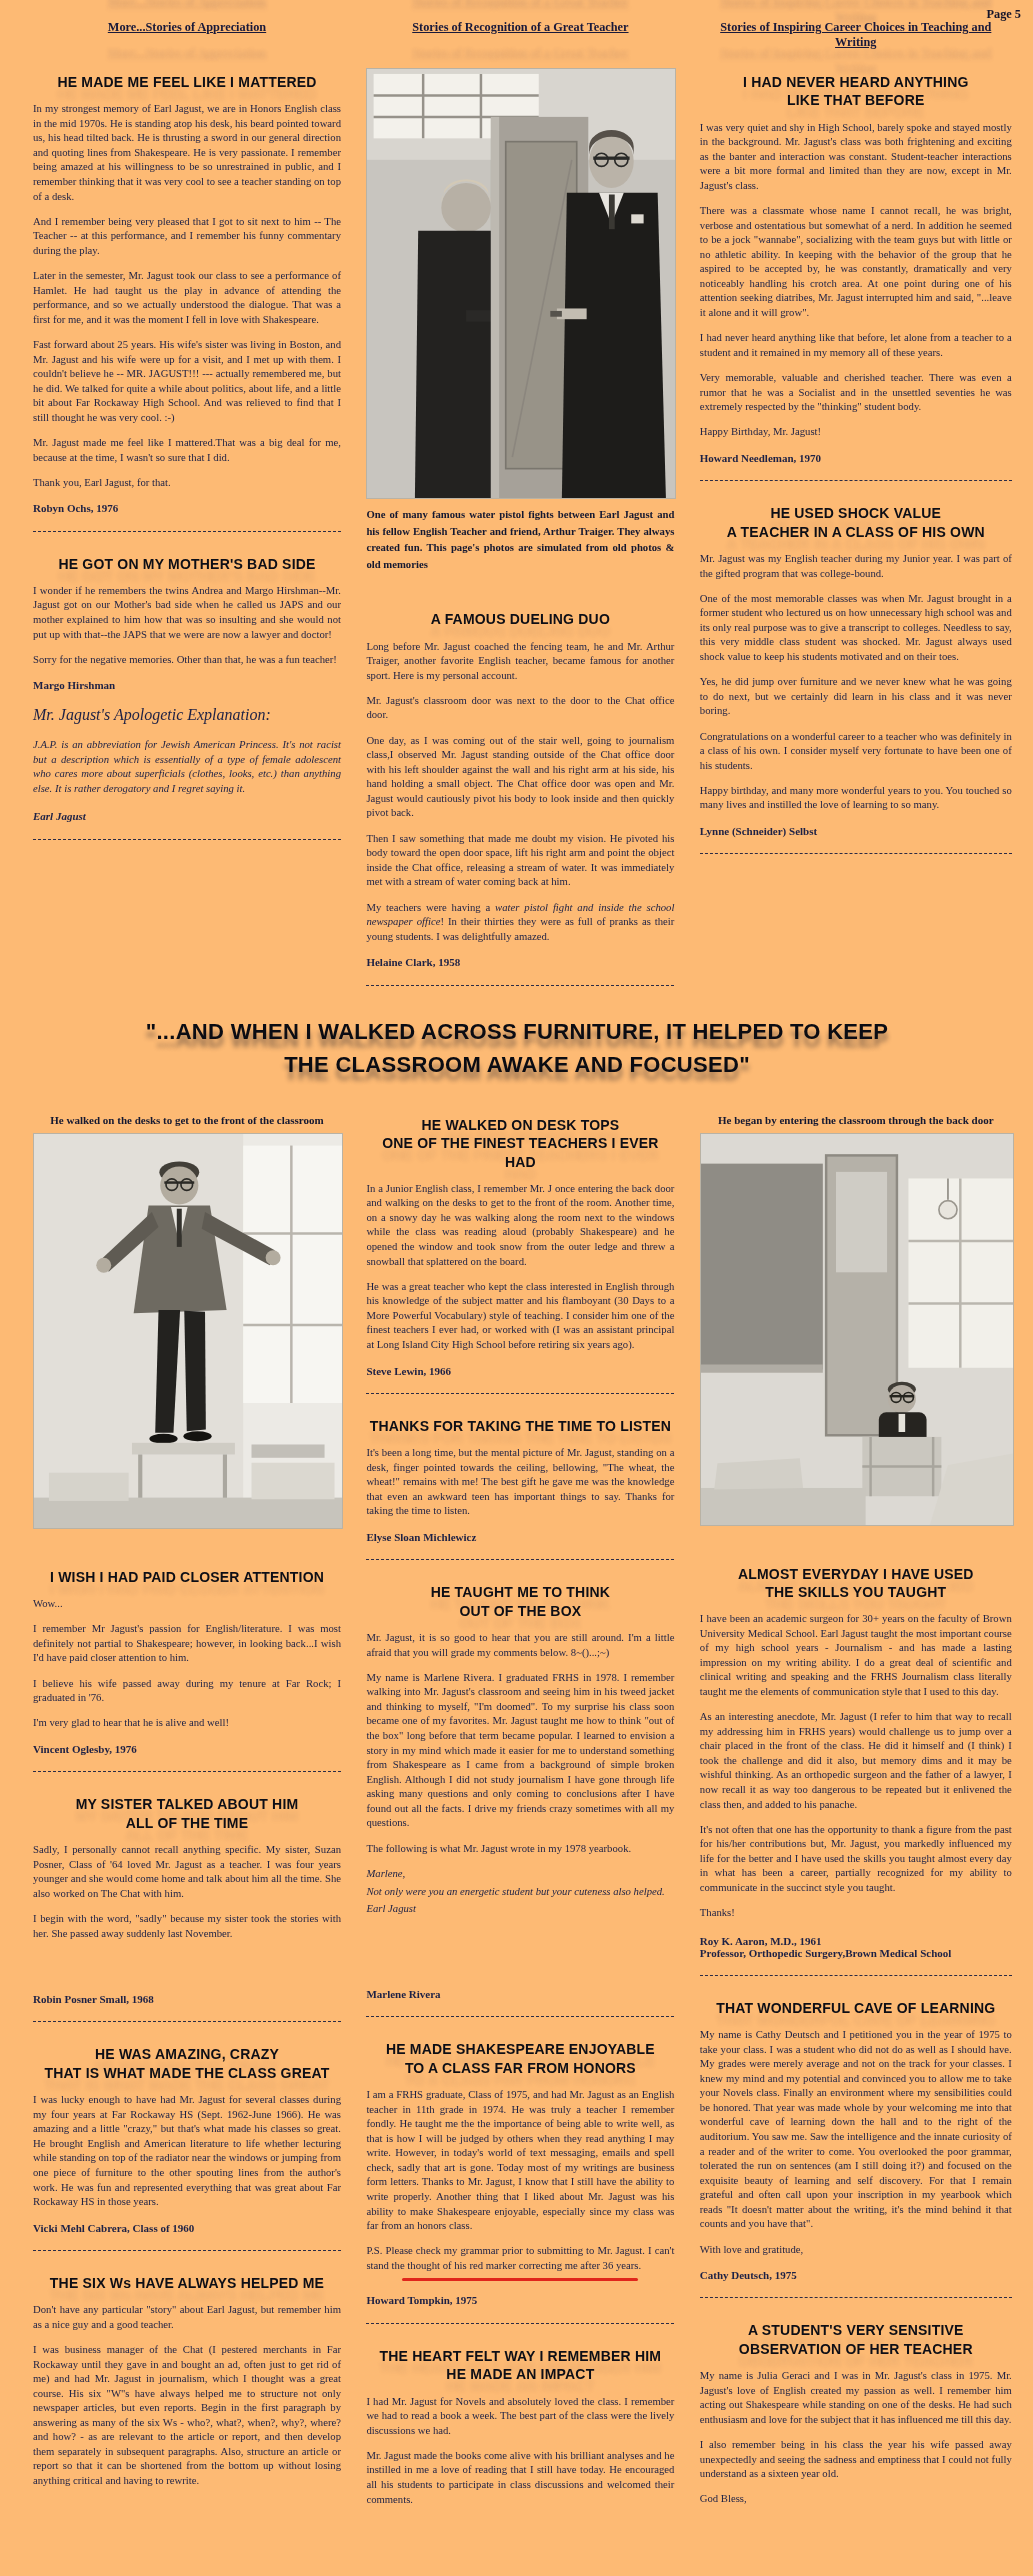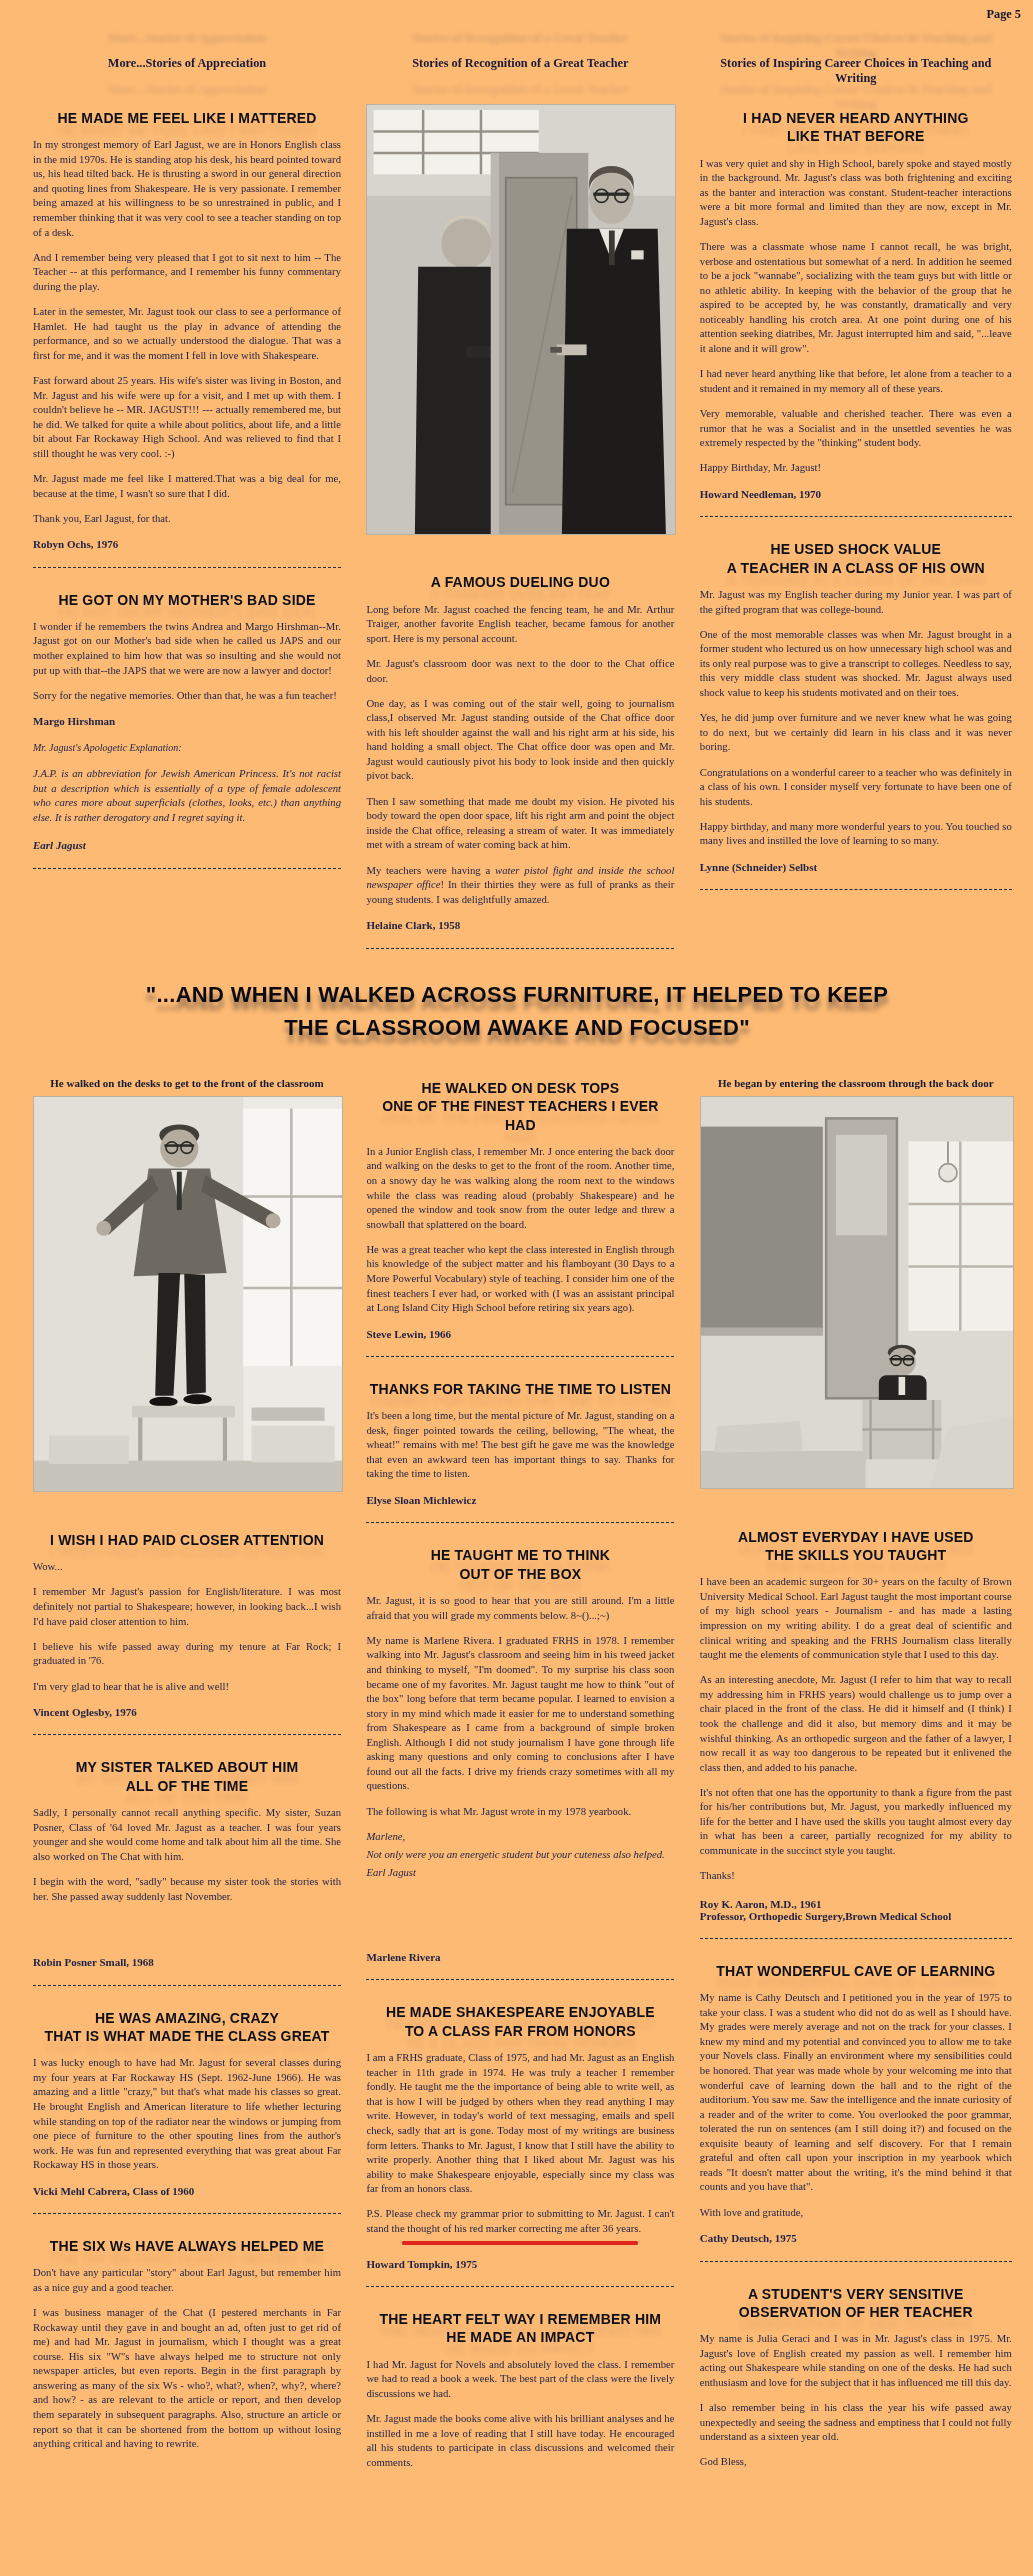--- a/index.html
+++ b/index.html
@@ -1,30 +1,30 @@
 <!DOCTYPE html>
 <html style="font-size:13px"><head>
 <meta charset="utf-8">
 <title>Page 5</title>
 <style>
   html,body{margin:0;padding:0;background:#b9b0a0;}
   .page{width:1034px;height:2576px;margin:0 auto;position:relative;background:#fdba74;
         color:#1d2145;font-family:"Liberation Serif",serif;overflow:hidden;}
   .pagenum{position:absolute;top:6.6px;right:13px;font-weight:bold;font-size:12.3px;color:#14142a;}
-  .colheads{display:grid;grid-template-columns:308px 308px 312px;column-gap:25.4px;padding:56px 33px 0;
+  .colheads{display:grid;grid-template-columns:308px 308px 312px;column-gap:25.4px;padding:20px 33px 0;
             text-align:center;font-weight:bold;font-size:12.3px;color:#19193a;
-            text-shadow:0 -24.6px 4.1px rgba(40,40,80,.16),0 26px 4.1px rgba(40,40,80,.12);}
+            text-shadow:0 -24.6px 4.1px rgba(40,40,80,.16),0 26px 4.1px rgba(40,40,80,.12);text-decoration:underline;}
   .section{display:grid;grid-template-columns:308px 308px 312px;column-gap:25.4px;padding:0 33px;align-items:start;}
   .col{min-width:0;}
   .headline{font-family:"Liberation Sans",sans-serif;font-weight:700;font-size:14px;line-height:1.32;
             text-align:center;letter-spacing:0.2px;white-space:pre-line;color:#0d0e16;margin:23px 0 9.8px;
             text-shadow:0 11.5px 4.9px rgba(40,40,60,.08);}
   .para{text-align:justify;font-size:10.7px;line-height:1.36;margin:0 0 10.7px;}
   .italic .para, .para.italic, .italic{font-style:italic;}
-  .label-italic{font-style:italic;font-size:10px;margin:14.8px 0 13px;}
+  .label-italic{font-style:italic;font-size:16px;margin:14.8px 0 13px;}
   .sig{font-weight:bold;font-size:11px;margin:13px 0 0;white-space:pre-line;}
   .sig.italic{font-style:italic;}
   .sig-gap{margin-top:53px;}
   .sig-gap-lg{margin-top:72px;}
   .divider{border-top:1.6px dashed #2b2b46;margin:16.4px 0 1.6px;}
   .banner{text-align:center;font-family:"Liberation Sans",sans-serif;font-weight:700;font-size:22px;
           line-height:1.5;letter-spacing:0.3px;color:#0b0c13;margin:28px 24.6px 11.5px;white-space:pre-line;
           text-shadow:0 8.2px 5.7px rgba(20,20,35,.45);}
   figure{margin:0;}
   .photo{width:100%;display:block;border:0.8px solid #b9b2a4;}
@@ -100,20 +100,21 @@
           <path d="M269 104 a27 22 0 0 1 54 0 l0 -10 a27 20 0 0 0 -54 0 z" fill="#565049"></path>
           <rect x="274" y="106" width="44" height="4" fill="#2a2a28"></rect>
           <circle cx="284" cy="110" r="8" fill="none" stroke="#2a2a28" stroke-width="2"></circle>
           <circle cx="308" cy="110" r="8" fill="none" stroke="#2a2a28" stroke-width="2"></circle>
           <polygon points="281,150 311,150 296,188" fill="#e8e5df"></polygon>
           <rect x="293" y="152" width="7" height="42" fill="#3a3833"></rect>
           <rect x="320" y="176" width="15" height="11" fill="#ddd9d1"></rect>
           <rect x="230" y="290" width="36" height="13" fill="#c3bdb2"></rect>
           <rect x="222" y="293" width="14" height="7" fill="#55524c"></rect>
         </svg>
+        <figcaption class="photo-caption">One of many famous water pistol fights between Earl Jagust and his fellow English Teacher and friend, Arthur Traiger. They always created fun. This page's photos are simulated from old photos &amp; old memories</figcaption>
       </figure>
 
       <article class="story">
         <h3 class="headline" style="margin-top:38px;">A FAMOUS DUELING DUO</h3>
         <div>
             <p class="para">Long before Mr. Jagust coached the fencing team, he and Mr. Arthur Traiger, another favorite English teacher, became famous for another sport. Here is my personal account.</p>
             <p class="para">Mr. Jagust's classroom door was next to the door to the Chat office door.</p>
             <p class="para">One day, as I was coming out of the stair well, going to journalism class,I observed Mr. Jagust standing outside of the Chat office door with his left shoulder against the wall and his right arm at his side, his hand holding a small object. The Chat office door was open and Mr. Jagust would cautiously pivot his body to look inside and then quickly pivot back.</p>
             <p class="para">Then I saw something that made me doubt my vision. He pivoted his body toward the open door space, lift his right arm and point the object inside the Chat office, releasing a stream of water. It was immediately met with a stream of water coming back at him.</p>
           </div>

